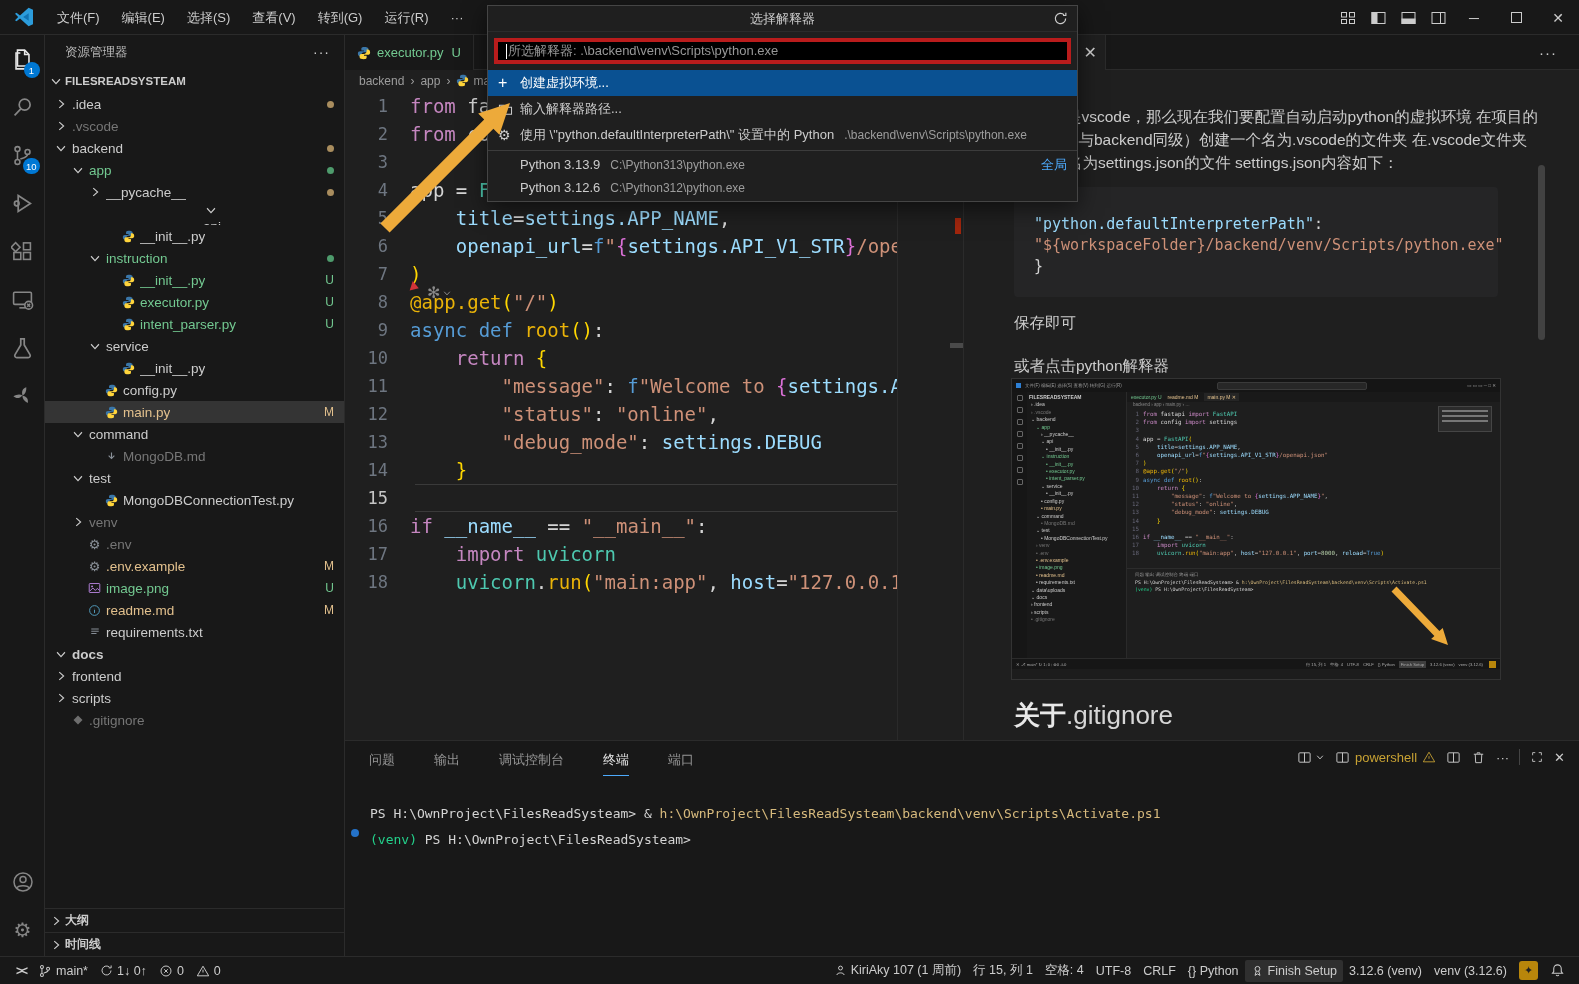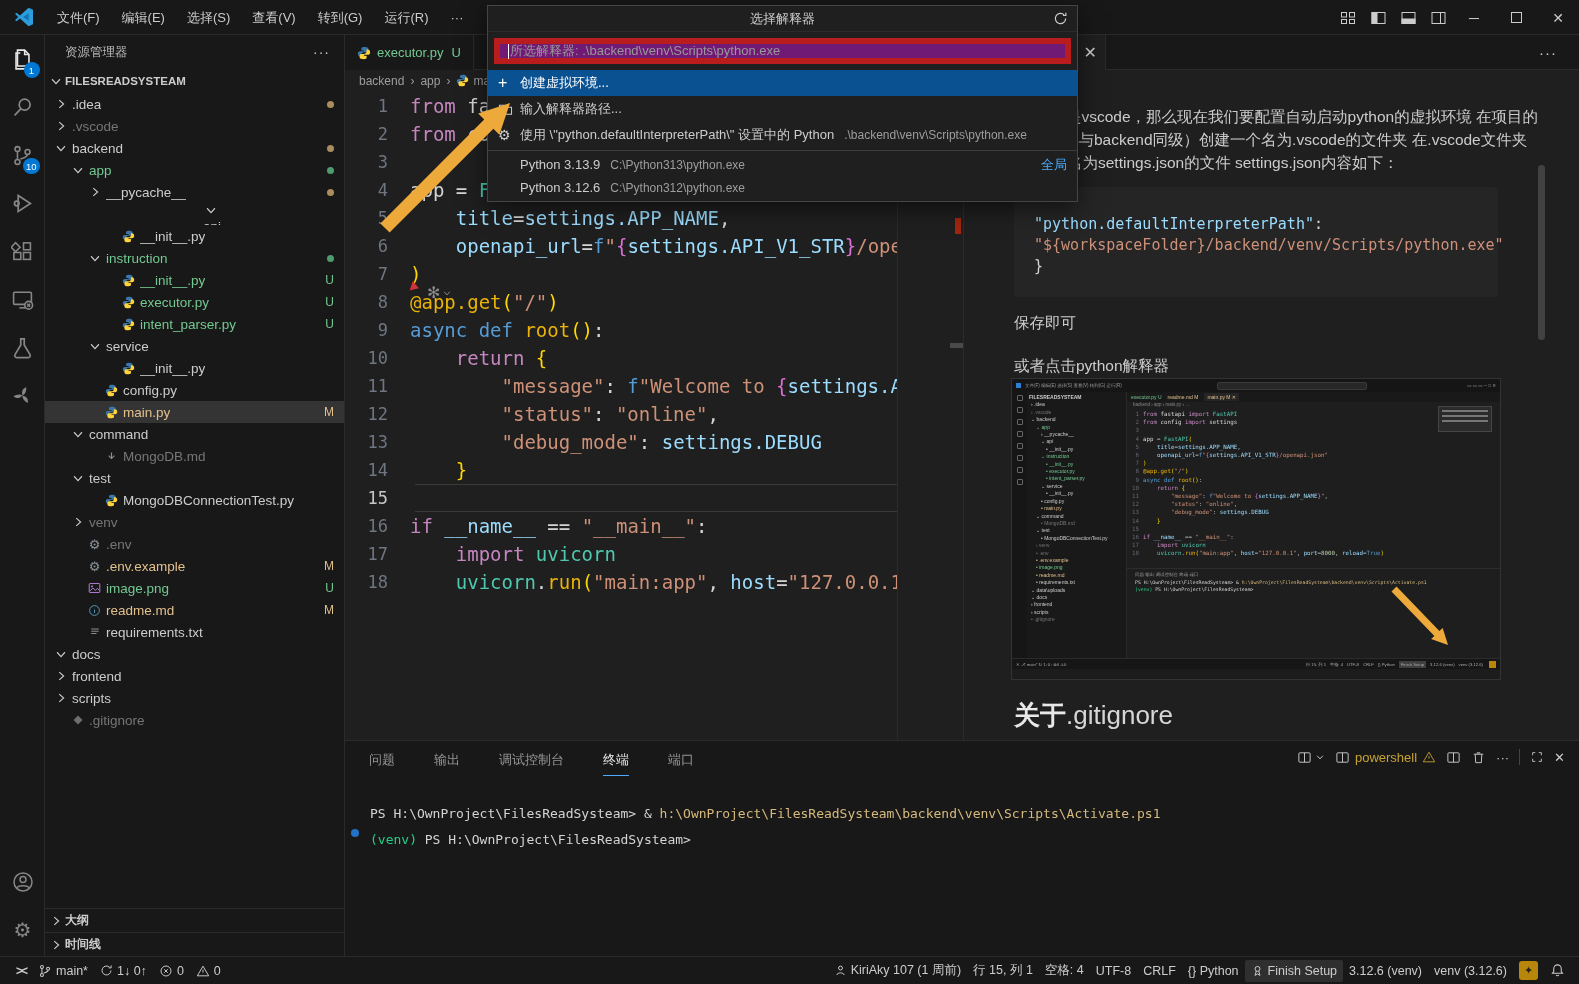--- a/index.html
+++ b/index.html
@@ -108,21 +108,21 @@
 .statusbar{position:absolute;left:0;top:956px;width:1579px;height:28px;background:#181818;border-top:1px solid #2b2b2b;display:flex;align-items:center;font-size:12.5px;z-index:30;padding:0 8px 0 10px;}
 .sb-item{display:flex;align-items:center;gap:4px;padding:0 6px;height:22px;color:#cccccc;white-space:nowrap;}
 .sb-item.hl{background:#2f2f2f;border-radius:2px;}
 .sb-right{margin-left:auto;display:flex;align-items:center;}
 .sb-gold{width:19px;height:19px;background:#b8860b;border-radius:3px;color:#222;display:flex;align-items:center;justify-content:center;font-size:11px;}
 .remote-glyph{font-weight:bold;letter-spacing:-2px;font-size:12px;}
 
 .qp{position:absolute;left:487px;top:5px;width:591px;background:#1f1f1f;border:1px solid #454545;box-shadow:0 6px 22px rgba(0,0,0,.55);z-index:50;}
 .qp-title{height:26px;display:flex;align-items:center;justify-content:center;font-size:13px;color:#cccccc;position:relative;border-bottom:1px solid #2b2b2b;background:#1f1f1f;}
 .qp-refresh{position:absolute;right:9px;top:5px;color:#cccccc;}
-.qp-inputwrap{margin:6px;border:6px solid #b91c1c;background:#701a75;height:26px;display:flex;align-items:center;padding:0 8px;font-size:13px;}
+.qp-inputwrap{margin:6px;border:4px solid #b91c1c;background:#000000;height:26px;display:flex;align-items:center;padding:0 8px;font-size:13px;}
 .qp-caret{width:1px;height:15px;background:#ffffff;margin-right:1px;}
 .qp-input{color:#989898;white-space:nowrap;overflow:hidden;}
 .qp-list{padding-bottom:2px;}
 .qp-row{height:23px;display:flex;align-items:center;padding:0 10px;font-size:13px;color:#cccccc;white-space:nowrap;}
 .qp-row.big{height:26px;}
 .qp-row.sel{background:#0a5192;color:#ffffff;}
 .qp-ico{width:22px;display:flex;align-items:center;font-size:14px;color:inherit;}
 .qp-detail{color:#9d9d9d;font-size:12px;margin-left:10px;overflow:hidden;text-overflow:ellipsis;}
 .qp-tag{margin-left:auto;color:#4daafc;font-size:13px;}
 .qp-div{border-top:1px solid #3c3c3c;margin:2px 0;}
@@ -492,21 +492,21 @@
         </div>
         <div class="trow" style="padding-left: 25px;">
           <span class="chev"></span>
           <span class="fic">
             <svg width="12" height="12" viewBox="0 0 16 16" stroke="#8a9199" stroke-width="1.3">
               <path d="M3 4h10M3 7h10M3 10h7"></path>
             </svg>
           </span>
           <span class="lbl fc-white">requirements.txt</span>
         </div>
-        <div class="trow" style="padding-left: 8px;">
+        <div class="trow" style="padding-left: 8px; font-weight: bold;">
           <span class="chev">
             <svg width="14" height="14" viewBox="0 0 16 16">
               <path d="M3.5 6 8 11l4.5-5" fill="none" stroke="currentColor" stroke-width="1.3"></path>
             </svg>
           </span>
           <span class="lbl fc-white">docs</span>
         </div>
         <div class="trow" style="padding-left: 8px;">
           <span class="chev">
             <svg width="14" height="14" viewBox="0 0 16 16">

